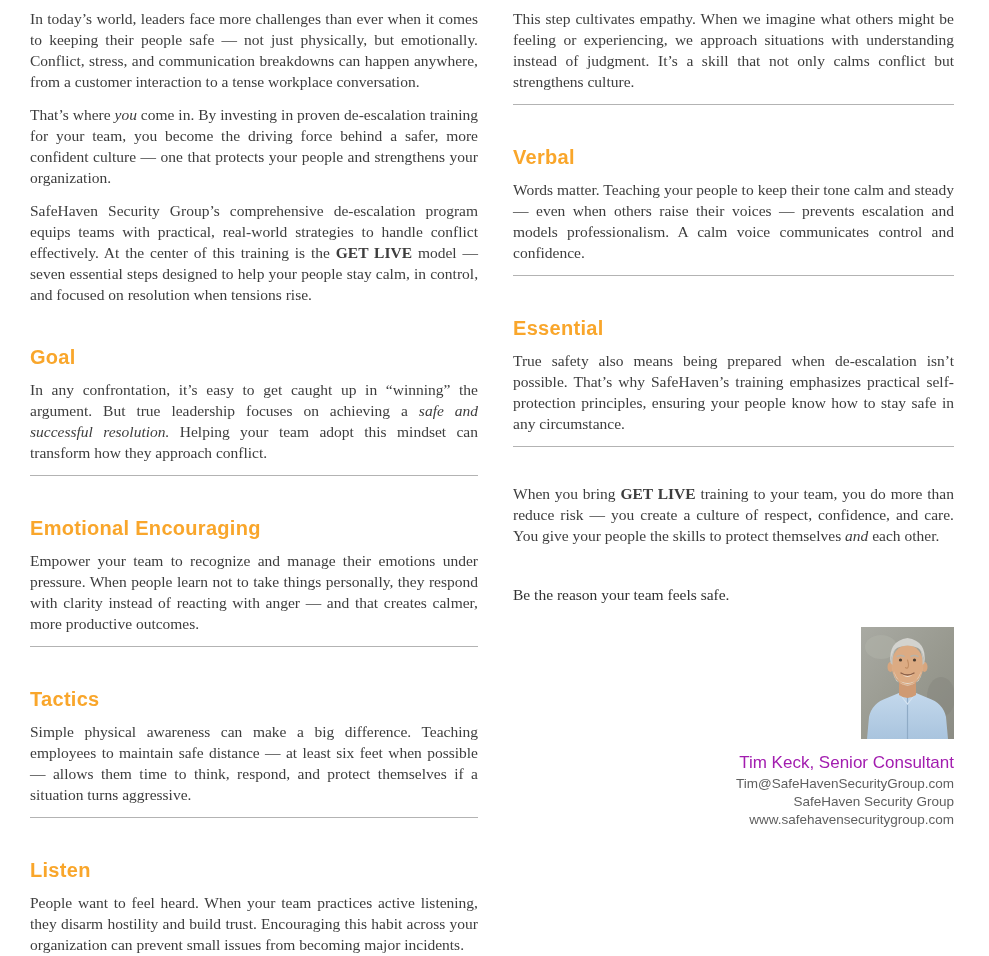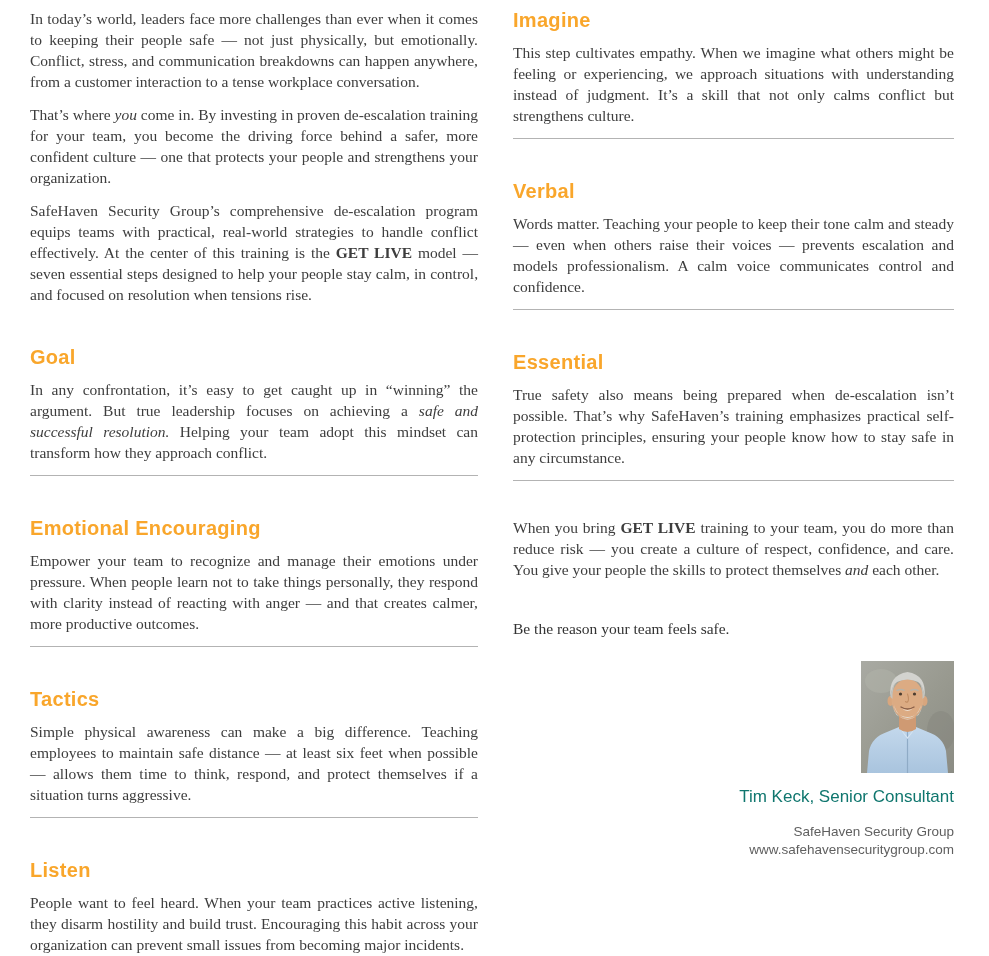--- a/index.html
+++ b/index.html
@@ -60,21 +60,21 @@
     display:flex;
     justify-content:flex-end;
   }
   .photo-frame { width:93px; height:112px; overflow:hidden; }
 
   .contact {
     margin-top:13px;
     text-align:right;
     font-family:"Liberation Sans", sans-serif;
   }
-  .contact-name { font-size:17px; line-height:21px; color:#0f766e; margin-bottom:16px; }
+  .contact-name { font-size:17px; line-height:21px; color:#a21caf; margin-bottom:2px; }
   .contact-line { font-size:13.5px; line-height:18px; color:#5f5f5f; }
   a.contact-link { color:#5f5f5f; text-decoration:none; cursor:pointer; }
 </style>
 </head>
 <body>
 
 <div class="page">
 
   <div class="col-left">
 
@@ -106,21 +106,20 @@
       <h2 class="heading">Listen</h2>
       <p class="body">People want to feel heard. When your team practices active listening, they disarm hostility and build trust. Encouraging this habit across your organization can prevent small issues from becoming major incidents.</p>
 
     </div>
 
   </div>
 
   <div class="col-right">
 
     <div class="section first">
-      <h2 class="heading">Imagine</h2>
       <p class="body">This step cultivates empathy. When we imagine what others might be feeling or experiencing, we approach situations with understanding instead of judgment. It’s a skill that not only calms conflict but strengthens culture.</p>
       <hr class="rule">
     </div>
 
     <div class="section">
       <h2 class="heading">Verbal</h2>
       <p class="body">Words matter. Teaching your people to keep their tone calm and steady — even when others raise their voices — prevents escalation and models professionalism. A calm voice communicates control and confidence.</p>
       <hr class="rule">
     </div>
 
@@ -182,18 +181,19 @@
 
           <path d="M29.5,36 Q27,14 46.5,11 Q66,14 63.5,36 Q62,24 57,21 Q52,18.5 46.5,18.5 Q41,18.5 36,21 Q31,24 29.5,36 Z" fill="#d3d3cf"></path>
           <path d="M29.5,36 Q30.5,26 34,22 Q31,31 31.5,38 Z" fill="#c4c4bf"></path>
           <path d="M63.5,36 Q62.5,26 59,22 Q62,31 61.5,38 Z" fill="#c4c4bf"></path>
         </svg>
       </div>
     </div>
 
     <div class="contact">
       <div class="contact-name">Tim Keck, Senior Consultant</div>
+      <div class="contact-line"><a class="contact-link">Tim@SafeHavenSecurityGroup.com</a></div>
       <div class="contact-line">SafeHaven Security Group</div>
       <div class="contact-line"><a class="contact-link">www.safehavensecuritygroup.com</a></div>
     </div>
 
   </div>
 </div>
 
 </body></html>

